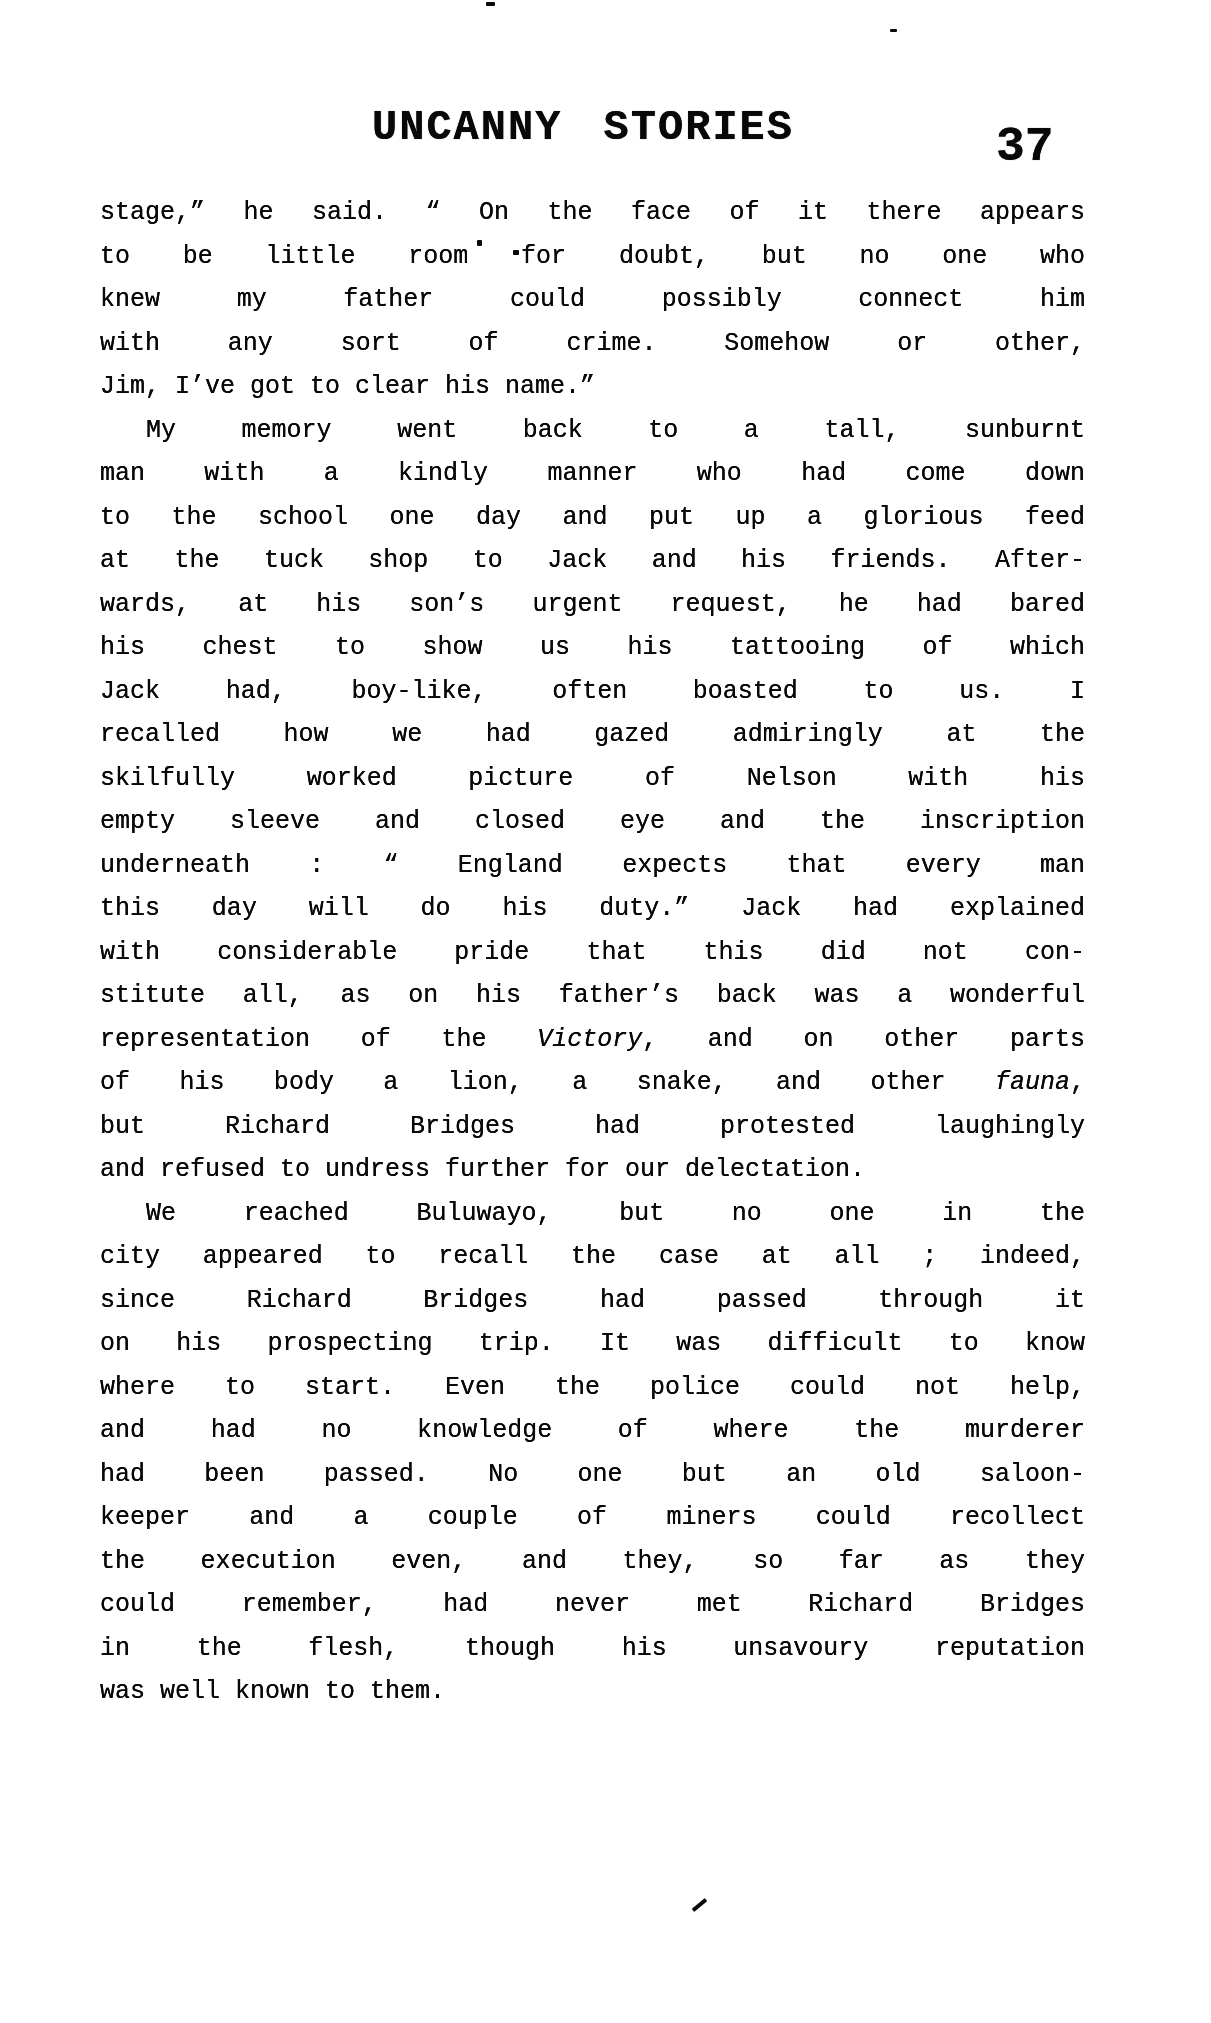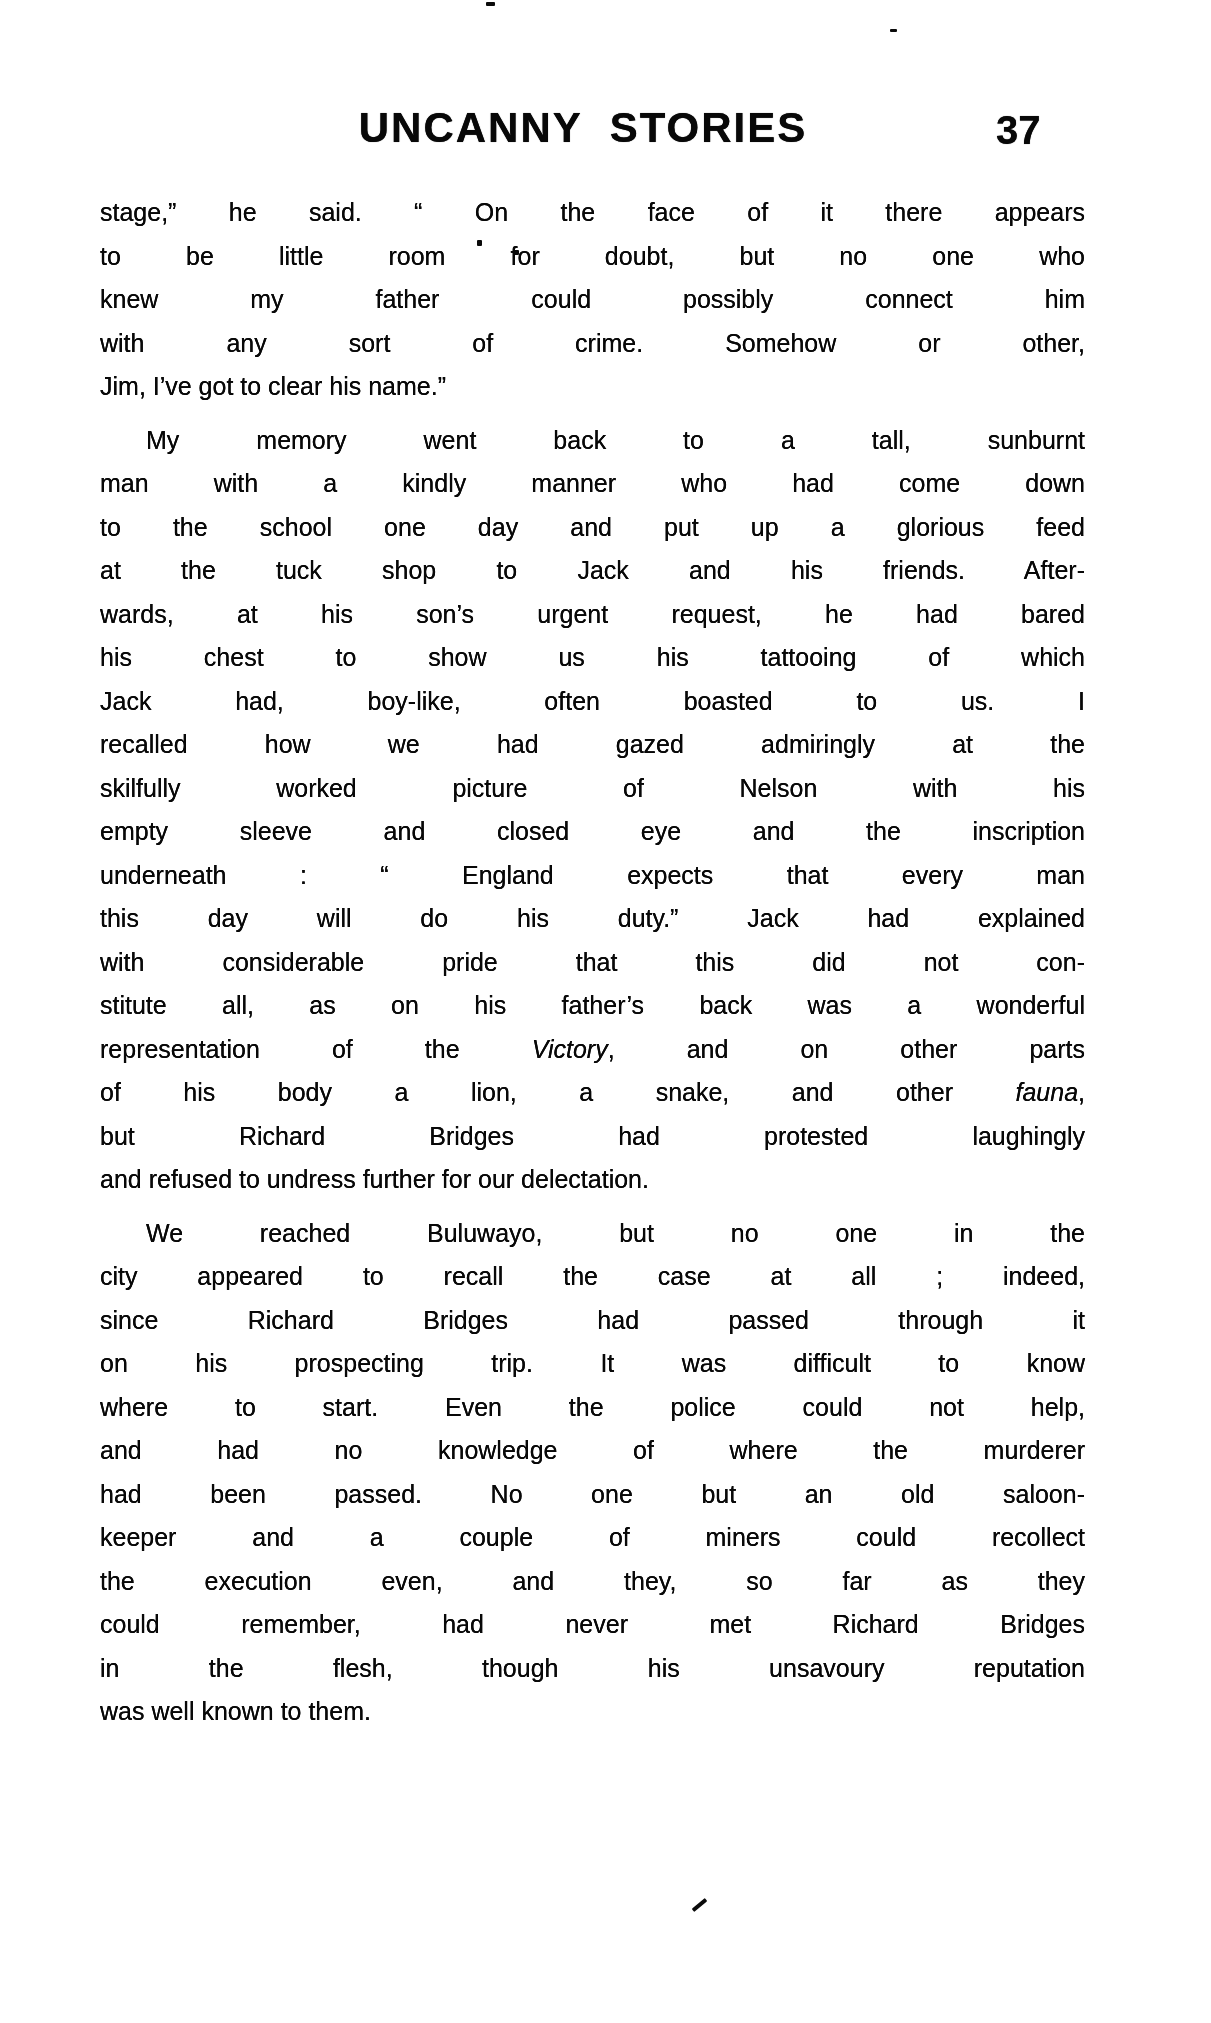--- a/index.html
+++ b/index.html
@@ -2,21 +2,21 @@
 <html><head>
 <meta charset="utf-8">
 <style>
   html, body { margin: 0; padding: 0; background: #e8e8e8; }
   .page {
     position: relative;
     width: 1211px;
     height: 2023px;
     background: #ffffff;
     overflow: hidden;
-    font-family: Liberation Sans, sans-serif;
+    font-family: Liberation Mono, monospace;
     color: #080808;
   }
   .header {
     position: absolute;
     top: 104px;
     left: 0;
     width: 100%;
     height: 60px;
   }
   .running-title {
@@ -27,22 +27,22 @@
     font-size: 42px;
     font-weight: bold;
     letter-spacing: 2px;
     word-spacing: 14px;
     white-space: nowrap;
     text-shadow: 0 0 0.7px #000;
   }
   .page-number {
     position: absolute;
     left: 996px;
-    top: 4px;
-    font-size: 40px;
+    top: 16px;
+    font-size: 48px;
     font-weight: bold;
     text-shadow: 0 0 0.7px #000;
   }
   .body-text {
     position: absolute;
     left: 100px;
     top: 191px;
     width: 985px;
     font-size: 25px;
     line-height: 43.5px;
@@ -52,21 +52,20 @@
     height: 43.5px;
     text-align: justify;
     text-align-last: justify;
     white-space: normal;
   }
   .line.last {
     text-align-last: left;
   }
   .line.indent {
     text-indent: 46px;
-    margin-top: 10px;
   }
   .speck {
     position: absolute;
     background: #0a0a0a;
     border-radius: 1px;
   }
 </style>
 </head>
 <body>
 

